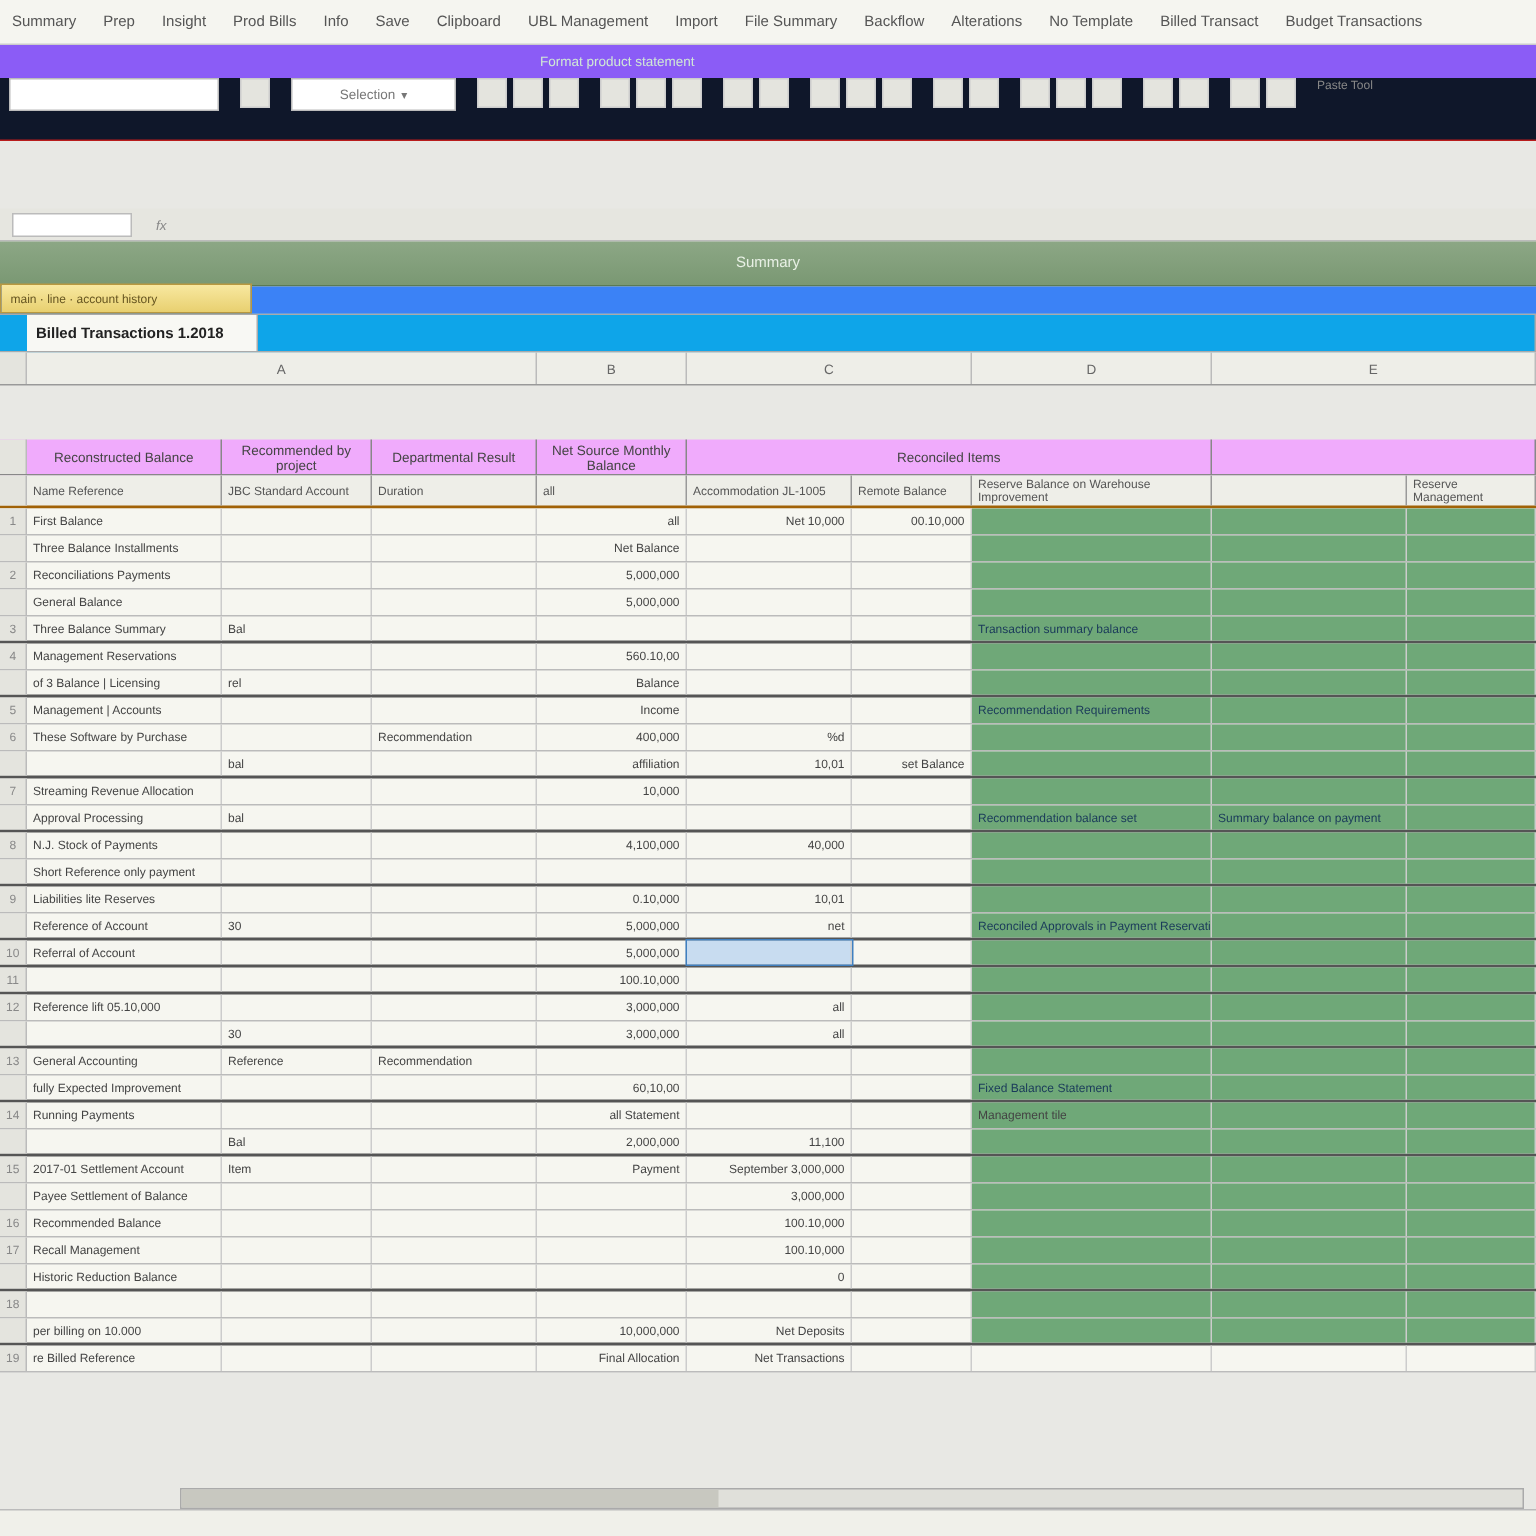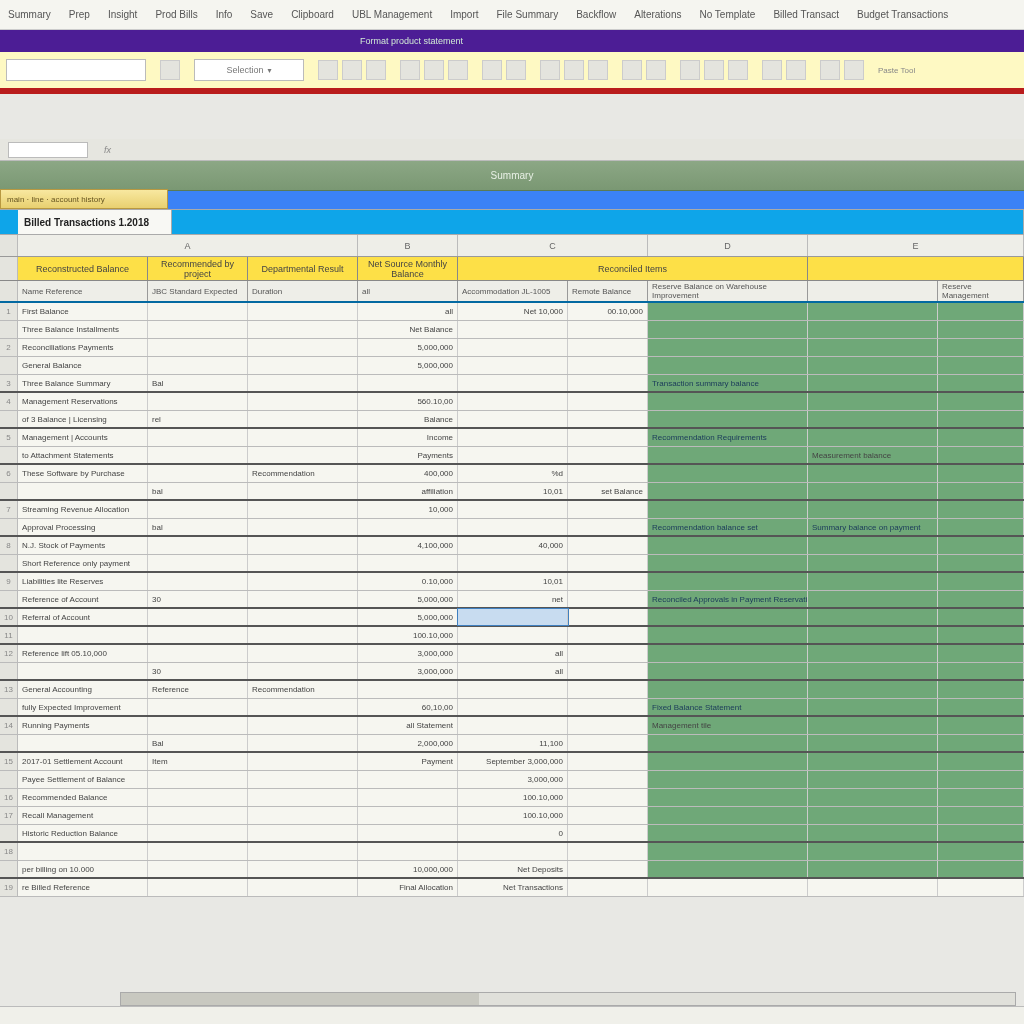--- a/index.html
+++ b/index.html
@@ -1,24 +1,24 @@
 <!DOCTYPE html>
 <html><head>
 <meta charset="utf-8">
 <style>
 * { box-sizing: border-box; margin: 0; padding: 0; }
 body { font-family: "Segoe UI", Tahoma, sans-serif; font-size: 10px; background: #e8e8e4; width: 1024px; height: 1024px; overflow: hidden; color: #333; }
 
 .menubar { background: #f5f5f0; border-bottom: 1px solid #ccc; height: 30px; display: flex; align-items: center; padding: 0 8px; gap: 18px; }
 .menubar span { color: #555; font-size: 10px; cursor: pointer; }
 
-.ribbon-tab-strip { background: #4c1d95; height: 22px; display: flex; align-items: center; padding-left: 360px; }
+.ribbon-tab-strip { background: #8b5cf6; height: 22px; display: flex; align-items: center; padding-left: 360px; }
 .ribbon-tab-strip span { color: #d0e8d5; font-size: 9px; }
 
-.ribbon { background: #fef9c3; height: 42px; border-bottom: 6px solid #b91c1c; display: flex; align-items: center; padding: 0 6px; gap: 14px; }
+.ribbon { background: #0f172a; height: 42px; border-bottom: 1px solid #b91c1c; display: flex; align-items: flex-start; padding: 0 6px; gap: 14px; }
 .ribbon .namebox { background: #fff; border: 1px solid #bbb; height: 22px; width: 140px; padding: 2px 6px; }
 .ribbon .combo { background: #fff; border: 1px solid #bbb; height: 22px; width: 110px; padding: 2px 6px; display: flex; align-items: center; justify-content: center; color: #777; font-size: 9px; }
 .ribbon .combo::after { content: "▾"; margin-left: 4px; font-size: 8px; }
 .ribbon .iconbtn { width: 20px; height: 20px; background: #e4e4de; border: 1px solid #ccc; }
 .ribbon .icongroup { display: flex; gap: 4px; }
 .ribbon .txt { color: #888; font-size: 8px; }
 
 .fx-row { background: #e6e6e0; height: 22px; border-bottom: 1px solid #bbb; display: flex; align-items: center; padding: 0 8px; gap: 8px; margin-top: 45px; }
 .fx-row .cellref { background: #fff; border: 1px solid #bbb; width: 80px; height: 16px; }
 .fx-row .fx { color: #888; font-style: italic; font-size: 9px; }
@@ -29,25 +29,25 @@
 .tooltip-bar { position: relative; height: 18px; background: #3b82f6; }
 .tooltip { position: absolute; left: 0; top: -2px; width: 168px; height: 20px; background: linear-gradient(#f8e8a0, #e8d070); border: 1px solid #b89840; display: flex; align-items: center; padding: 0 6px; font-size: 8px; color: #665520; }
 
 .title-row { background: #0ea5e9; height: 26px; border: 1px solid #aaa; border-left: none; display: flex; align-items: center; padding-left: 18px; }
 .title-row .tab { background: #f8f8f4; border-right: 1px solid #aaa; height: 100%; width: 154px; display: flex; align-items: center; padding-left: 6px; font-weight: bold; font-size: 10px; color: #222; }
 
 .col-hdr { background: #eeeee8; height: 22px; border-bottom: 1px solid #999; display: flex; }
 .col-hdr .rh { width: 18px; border-right: 1px solid #bbb; background: #e4e4de; }
 .col-hdr .ch { border-right: 1px solid #bbb; display: flex; align-items: center; justify-content: center; color: #666; font-size: 9px; }
 
-.group-hdr { background: #fde047; height: 24px; border-bottom: 1px solid #888; display: flex; font-size: 9px; }
+.group-hdr { background: #f0abfc; height: 24px; border-bottom: 1px solid #888; display: flex; font-size: 9px; margin-top: 36px; }
 .group-hdr .rh { width: 18px; border-right: 1px solid #bbb; background: #e4e4de; }
 .group-hdr .g { border-right: 1px solid #888; display: flex; align-items: center; justify-content: center; color: #444; font-weight: 500; padding: 0 4px; text-align: center; }
 
-.sub-hdr { background: #eeeee8; height: 22px; border-bottom: 2px solid #0369a1; display: flex; font-size: 8px; }
+.sub-hdr { background: #eeeee8; height: 22px; border-bottom: 2px solid #a16207; display: flex; font-size: 8px; }
 .sub-hdr .rh { width: 18px; border-right: 1px solid #bbb; background: #e4e4de; }
 .sub-hdr .s { border-right: 1px solid #999; display: flex; align-items: center; padding: 0 4px; color: #555; }
 
 .grid { background: #f6f6f0; }
 .row { display: flex; border-bottom: 1px solid #bbb; min-height: 18px; }
 .row.sep { border-bottom: 2px solid #555; }
 .row .rh { width: 18px; border-right: 1px solid #bbb; background: #e4e4de; color: #888; font-size: 8px; display: flex; align-items: center; justify-content: center; }
 .row .c { border-right: 1px solid #ccc; padding: 2px 4px; font-size: 8px; color: #444; display: flex; align-items: center; overflow: hidden; white-space: nowrap; }
 .row .c.num { justify-content: flex-end; }
 .row .c.green { background: #6fa878; }
@@ -172,21 +172,21 @@
   <div class="g" style="width:100px">Recommended by project</div>
   <div class="g" style="width:110px">Departmental Result</div>
   <div class="g" style="width:100px">Net Source Monthly Balance</div>
   <div class="g" style="width:350px">Reconciled Items</div>
   <div class="g" style="width:216px"></div>
 </div>
 
 <div class="sub-hdr">
   <div class="rh"></div>
   <div class="s w-a1">Name Reference</div>
-  <div class="s w-a2">JBC Standard Expected</div>
+  <div class="s w-a2">JBC Standard Account</div>
   <div class="s w-a3">Duration</div>
   <div class="s w-b">all</div>
   <div class="s w-c1">Accommodation JL-1005</div>
   <div class="s w-c2">Remote Balance</div>
   <div class="s w-d1">Reserve Balance on Warehouse Improvement</div>
   <div class="s w-d2"></div>
   <div class="s w-e">Reserve Management</div>
 </div>
 
 <div class="grid" id="grid">
@@ -279,32 +279,20 @@
       <div class="c w-a1">Management | Accounts</div>
       <div class="c w-a2"></div>
       <div class="c w-a3"></div>
       <div class="c w-b num">Income</div>
       <div class="c w-c1 num"></div>
       <div class="c w-c2 num"></div>
       <div class="c w-d1 green lnk">Recommendation Requirements</div>
       <div class="c w-d2 green"></div>
       <div class="c w-e green"></div>
     </div>
-    <div class="row sep">
-      <div class="rh"></div>
-      <div class="c w-a1">to Attachment Statements</div>
-      <div class="c w-a2"></div>
-      <div class="c w-a3"></div>
-      <div class="c w-b num">Payments</div>
-      <div class="c w-c1 num"></div>
-      <div class="c w-c2 num"></div>
-      <div class="c w-d1 green"></div>
-      <div class="c w-d2 green">Measurement balance</div>
-      <div class="c w-e green"></div>
-    </div>
     <div class="row">
       <div class="rh">6</div>
       <div class="c w-a1">These Software by Purchase</div>
       <div class="c w-a2"></div>
       <div class="c w-a3">Recommendation</div>
       <div class="c w-b num">400,000</div>
       <div class="c w-c1 num">%d</div>
       <div class="c w-c2 num"></div>
       <div class="c w-d1 green"></div>
       <div class="c w-d2 green"></div>

